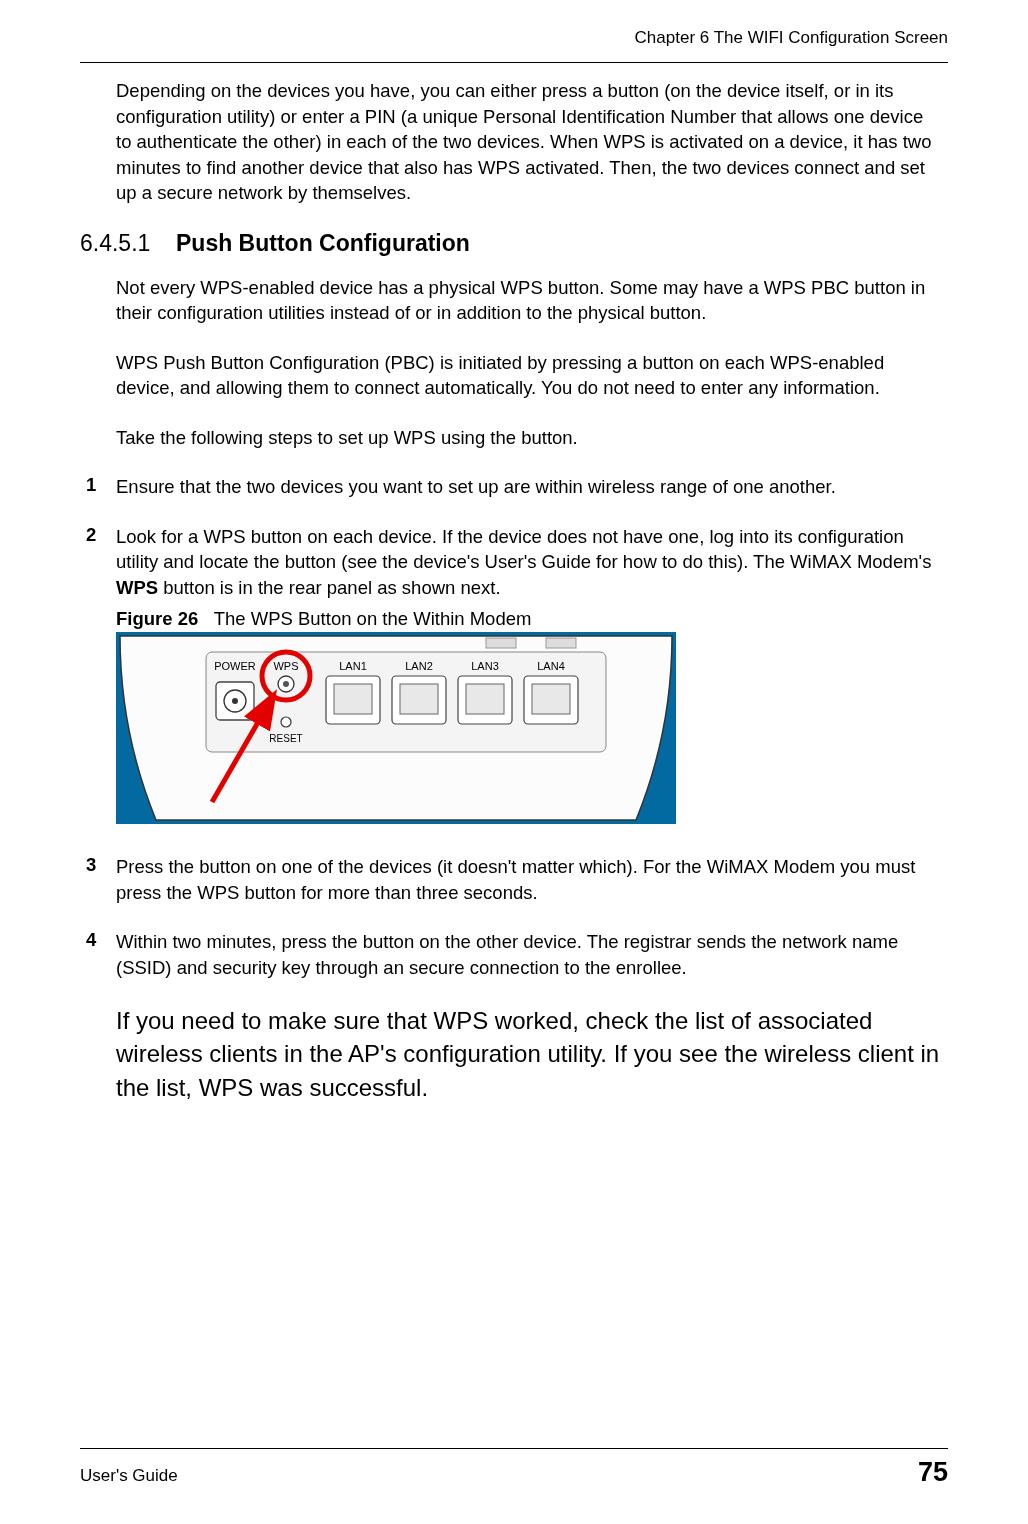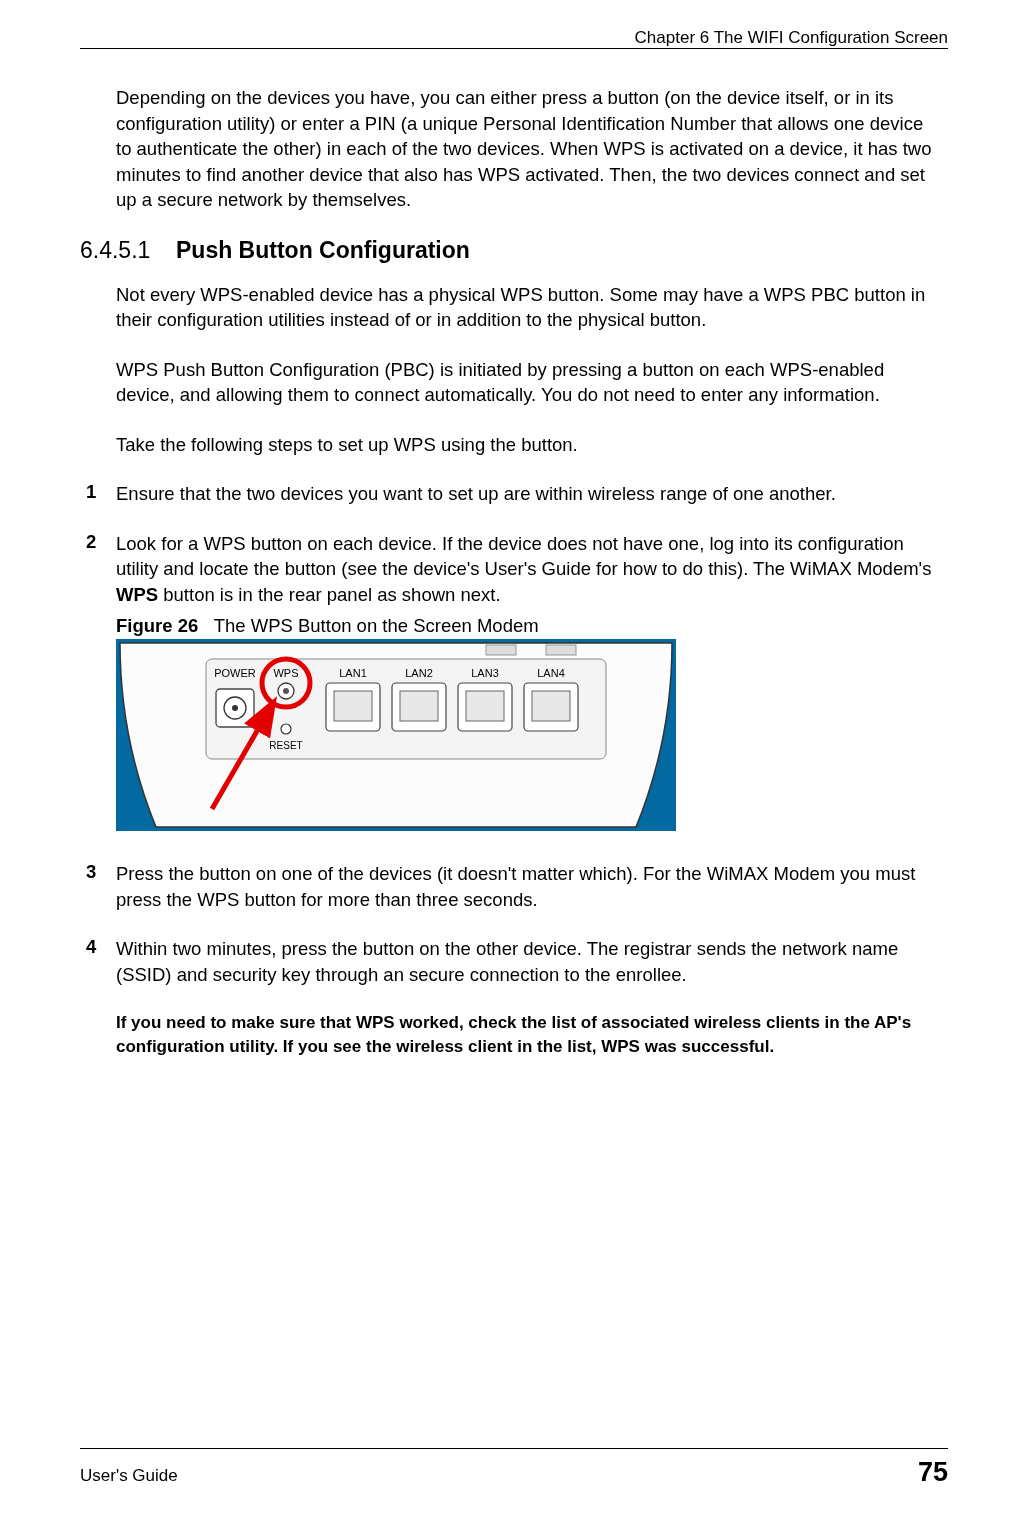--- a/index.html
+++ b/index.html
@@ -15,23 +15,23 @@
   }
   .page {
     padding: 28px 80px 0 80px;
     box-sizing: border-box;
     height: 100%;
     position: relative;
   }
   .header {
     text-align: right;
     font-size: 17px;
-    padding-bottom: 0;
+    padding-bottom: 14px;
     border-bottom: 1.5px solid #000;
-    margin-bottom: 36px;
+    margin-bottom: 15px;
   }
   .content {
     margin-left: 36px;
     margin-right: 6px;
   }
   .para {
     font-size: 18.5px;
     line-height: 1.38;
     margin-bottom: 24px;
   }
@@ -79,24 +79,23 @@
   .fig-caption .fb { font-weight: bold; }
   .figure {
     width: 560px;
     height: 192px;
     background: #0369a1;
     margin-bottom: 30px;
     position: relative;
   }
   .figure svg { display:block; }
   .post-para {
-    font-size: 17px;
+    font-size: 24px;
     line-height: 1.38;
     margin-top: 24px;
-    font-weight: bold;
   }
   .footer {
     position: absolute;
     left: 80px;
     right: 80px;
     bottom: 36px;
     border-top: 1.5px solid #000;
     padding-top: 8px;
     display: flex;
     justify-content: space-between;
@@ -137,21 +136,21 @@
     </div>
 
     <div class="step-row" style="margin-bottom:8px;">
       <div class="step-num step-num-wrap">2</div>
       <div class="step-text">
         <span>Look for a WPS button on each device. If the device does not have one, log into its configuration utility and locate the button (see the device's User's Guide for how to do this). The WiMAX Modem's </span><span class="bold">WPS</span><span> button is in the rear panel as shown next.</span>
       </div>
     </div>
 
     <div class="fig-caption">
-      <span class="fb">Figure 26</span>&nbsp;&nbsp;&nbsp;<span>The WPS Button on the Screen Modem</span>
+      <span class="fb">Figure 26</span>&nbsp;&nbsp;&nbsp;<span>The WPS Button on the Within Modem</span>
     </div>
 
     <div class="figure">
       <svg viewBox="0 0 560 192" width="560" height="192">
 
         <path d="M4 4 L556 4 Q556 100 520 188 L40 188 Q4 100 4 4 Z" fill="#fcfcfc" stroke="#333" stroke-width="1.5"></path>
 
         <rect x="90" y="20" width="400" height="100" rx="6" fill="#f4f4f4" stroke="#888" stroke-width="1"></rect>
 
         <rect x="100" y="50" width="38" height="38" rx="4" fill="#fff" stroke="#444" stroke-width="1.3"></rect>

